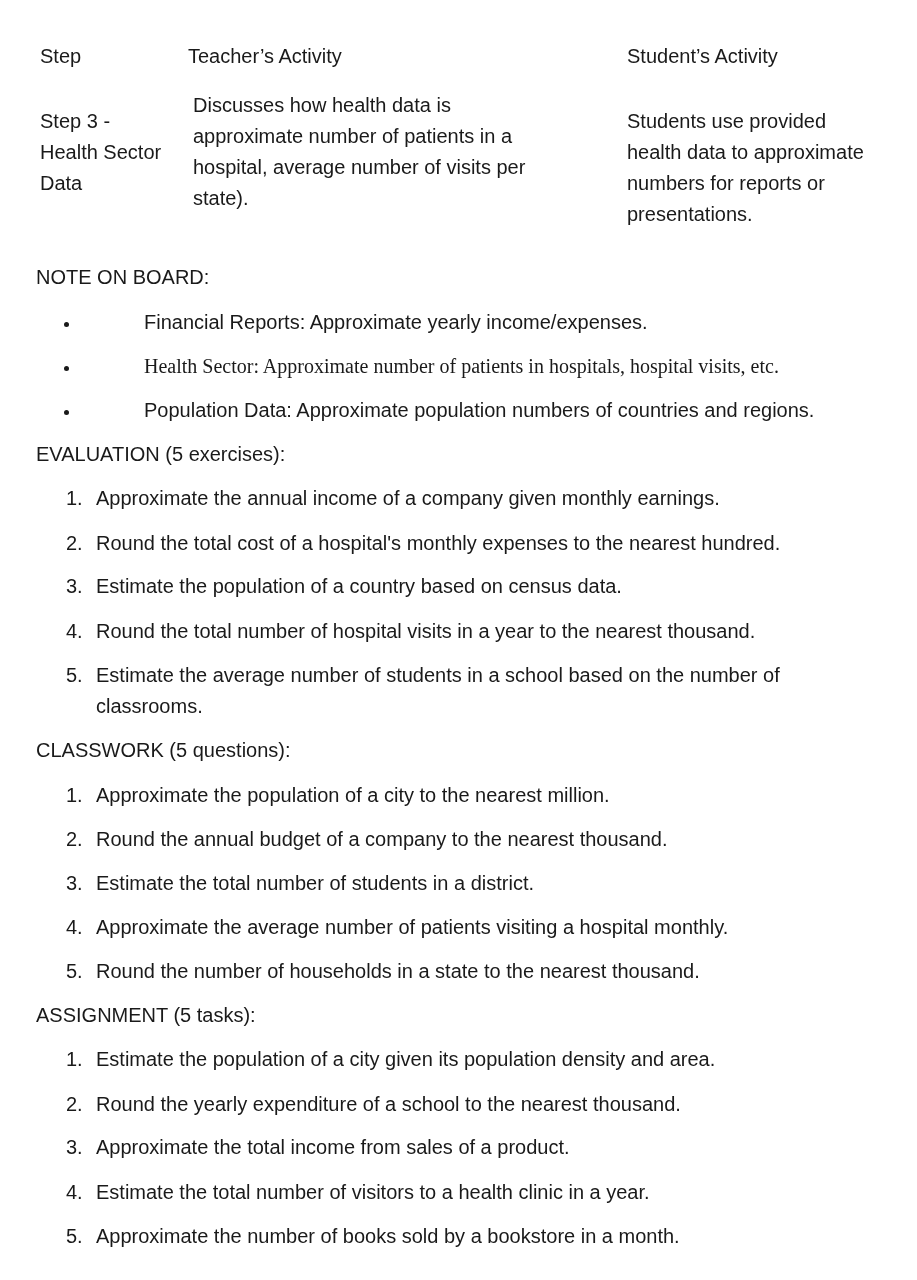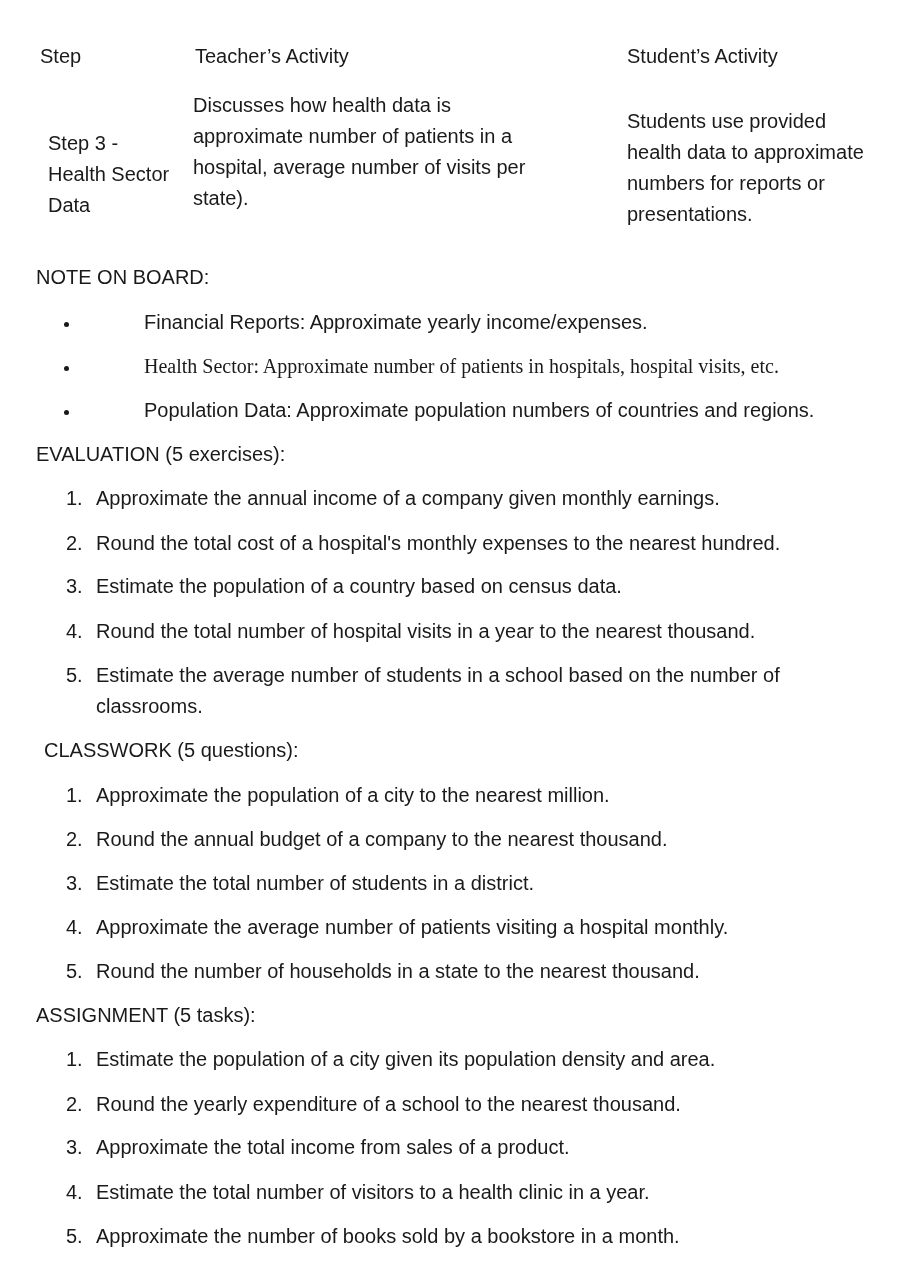--- a/index.html
+++ b/index.html
@@ -14,21 +14,21 @@
       overflow: hidden;
       font-family: "Liberation Sans", sans-serif;
       color: #1a1a1a;
       font-size: 20px;
     }
     .abs { position: absolute; white-space: nowrap; line-height: 31px; }
 
     
     .th { top: 41px; }
     .col-step { left: 40px; }
-    .col-teacher { left: 195px; }
+    .col-teacher { left: 188px; }
     .col-student { left: 627px; }
 
     .cell-lines { position: absolute; line-height: 31px; }
     .cell-lines span { display: block; white-space: nowrap; }
 
     
     .section-heading { left: 36px; }
 
     .bullet-item { left: 96px; margin-left: 48px; }
     .bullet-dot {
@@ -43,21 +43,21 @@
     .item { position: absolute; left: 96px; line-height: 31px; white-space: nowrap; }
   </style>
 </head>
 <body>
 
 <div>
   <div class="abs th col-step">Step</div>
   <div class="abs th col-teacher">Teacher’s Activity</div>
   <div class="abs th col-student">Student’s Activity</div>
 
-  <div class="cell-lines" style="left:40px; top:128px;margin-left:8px;">
+  <div class="cell-lines" style="left:40px; top:106px;">
     <span>Step 3 -</span>
     <span>Health Sector</span>
     <span>Data</span>
   </div>
   <div class="cell-lines" style="left:193px; top:90px;">
     <span>Discusses how health data is</span>
     <span>approximate number of patients in a</span>
     <span>hospital, average number of visits per</span>
     <span>state).</span>
   </div>
@@ -96,21 +96,21 @@
 
   <div class="num" style="top:616px;">4.</div>
   <div class="item" style="top:616px;">Round the total number of hospital visits in a year to the nearest thousand.</div>
 
   <div class="num" style="top:660px;">5.</div>
   <div class="item" style="top:660px;">Estimate the average number of students in a school based on the number of</div>
   <div class="item" style="top:691px;">classrooms.</div>
 </div>
 
 <div>
-  <div class="abs section-heading" style="top:735px;margin-left:8px;">CLASSWORK (5 questions):</div>
+  <div class="abs section-heading" style="top:735px;">CLASSWORK (5 questions):</div>
 
   <div class="num" style="top:780px;">1.</div>
   <div class="item" style="top:780px;">Approximate the population of a city to the nearest million.</div>
 
   <div class="num" style="top:824px;">2.</div>
   <div class="item" style="top:824px;">Round the annual budget of a company to the nearest thousand.</div>
 
   <div class="num" style="top:868px;">3.</div>
   <div class="item" style="top:868px;">Estimate the total number of students in a district.</div>
 

